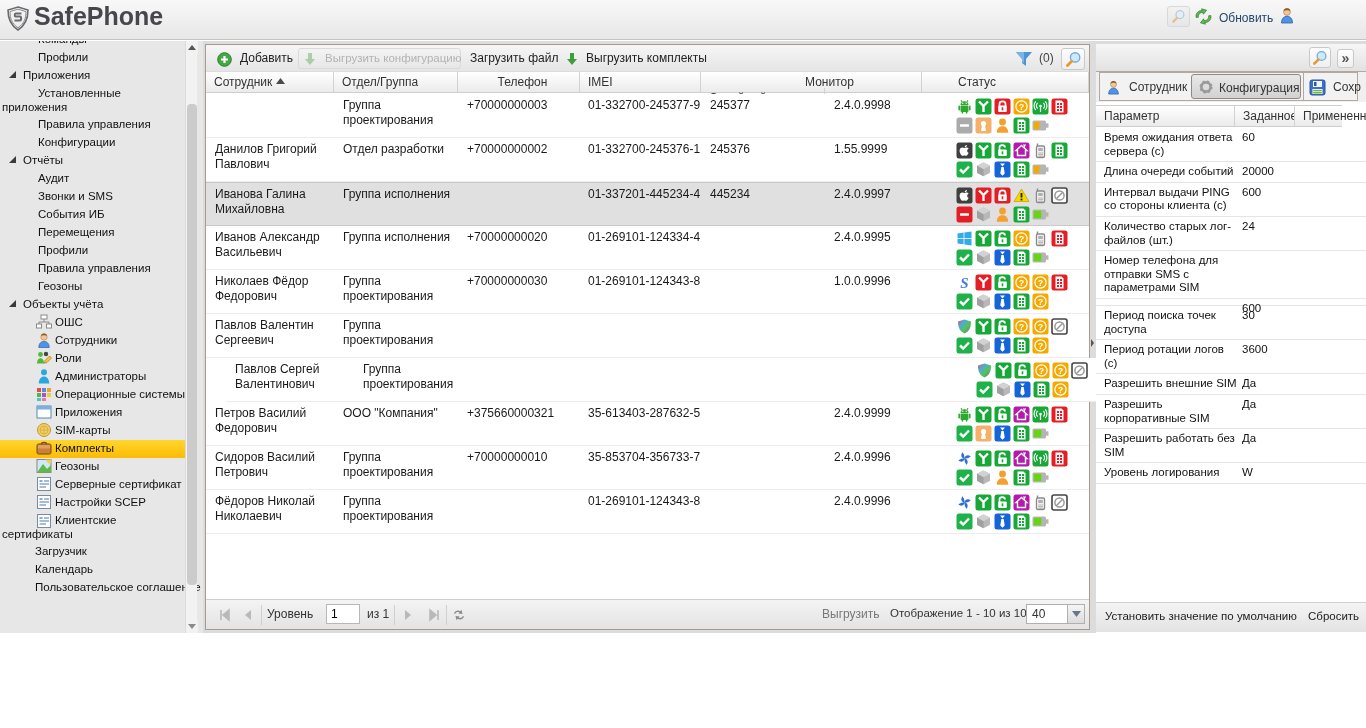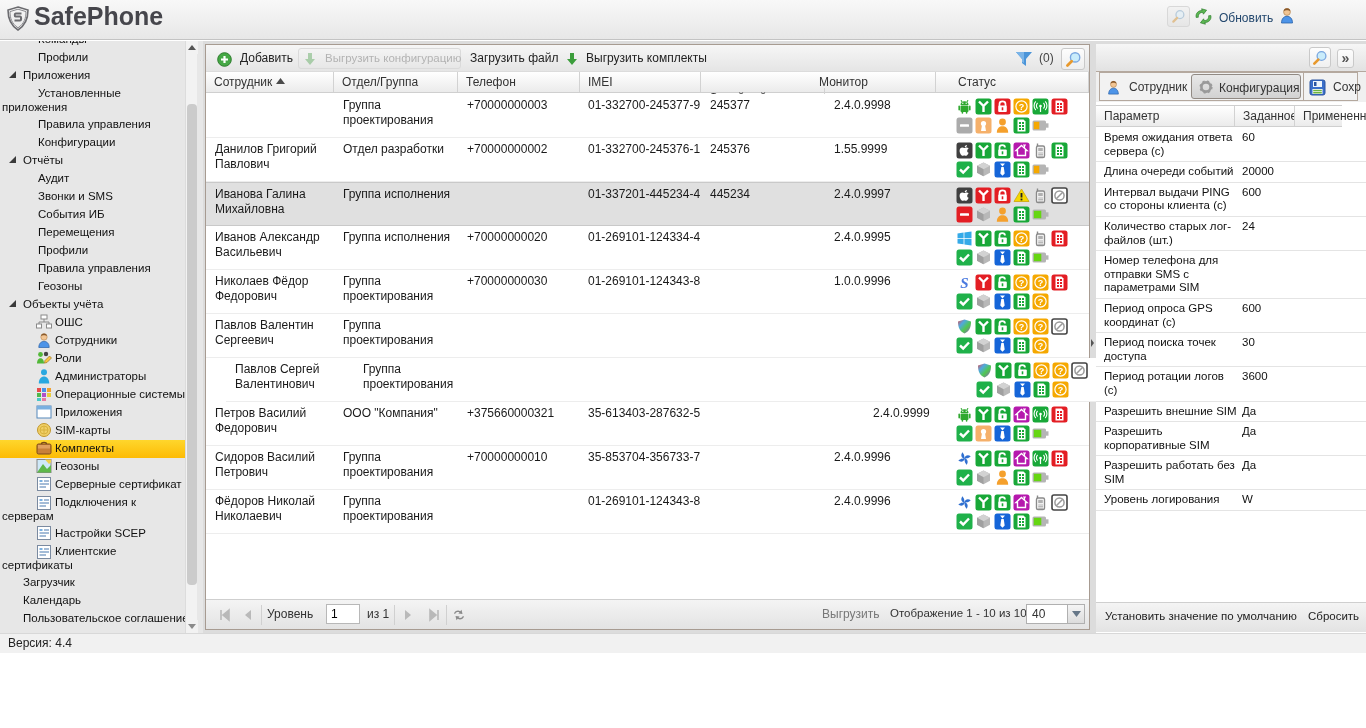--- a/index.html
+++ b/index.html
@@ -10,21 +10,21 @@
 #sidebar{position:absolute;left:0;top:0;width:203px;height:592px;background:#e7e7e7;overflow:hidden;}
 .tree{position:absolute;left:0;top:-11px;width:185px;font-size:11.5px;color:#111;}
 .ti{height:18px;line-height:18px;white-space:nowrap;position:relative;}
 .ti2{height:31px;line-height:14px;white-space:normal;padding-top:2px;}
 .tw{padding-left:2px;text-indent:36px;}
 .twi{padding-left:2px;text-indent:53px;}
 .arr{position:absolute;left:9px;top:5px;width:0;height:0;border-left:7px solid transparent;border-bottom:7px solid #3a3a3a;}
 .l1{padding-left:23px;}
 .l2{padding-left:38px;}
 .l2i{padding-left:55px;}
-.l0{padding-left:23px;}
+.l0{padding-left:35px;}
 .tico{position:absolute;left:36px;top:1px;width:16px;height:16px;}
 #sel{position:absolute;left:0;top:399px;width:185px;height:18px;background:linear-gradient(#ffd62c,#fdbb05);}
 #sbar{position:absolute;right:6px;top:0;width:12px;height:592px;background:#f2f2f2;border-left:1px solid #dcdcdc;}
 #sbar .up,#sbar .dn{position:absolute;left:0;width:12px;height:13px;background:#f2f2f2;}
 #sbar .up{top:0;} #sbar .dn{bottom:0;}
 #sbar .thumb{position:absolute;left:1px;top:63px;width:10px;height:481px;background:#cbcbcb;border-radius:4px;}
 .tri-u{width:0;height:0;border-left:4px solid transparent;border-right:4px solid transparent;border-bottom:5px solid #555;margin:4px auto;}
 .tri-d{width:0;height:0;border-left:4px solid transparent;border-right:4px solid transparent;border-top:5px solid #8a8a8a;margin:4px auto;}
 #grid{position:absolute;left:205px;top:3px;width:885px;height:586px;background:#fff;border:1px solid #a79b91;}
 #tbar{position:absolute;left:0;top:0;width:883px;height:27px;background:linear-gradient(#f6f6f6,#e5e5e5);border-bottom:1px solid #dcdcdc;font-size:12px;color:#222;}
@@ -154,25 +154,20 @@
           <div class="ti l2i"><svg class="tico" viewBox="0 0 16 16">
               <rect x="1" y="1.5" width="14" height="13" fill="#cfe8f8" stroke="#888"></rect>
               <path d="M1 14.5 L7 6 L11 11 L15 7 L15 14.5 Z" fill="#5fb84a"></path>
               <path d="M9 1.5 L13 6 L15 4.5 L15 1.5Z" fill="#f0d050"></path>
             </svg><span>Геозоны</span></div>
           <div class="ti l2i"><svg class="tico" viewBox="0 0 16 16">
               <rect x="1.5" y="1.5" width="13" height="13" fill="#fff" stroke="#7a8aa0"></rect>
               <rect x="3.5" y="4" width="3" height="2" fill="#7ab0e0"></rect>
               <path d="M8 5 H13 M3.5 8 H13 M3.5 11 H10" stroke="#4a7ab0" stroke-width="1.2"></path>
             </svg><span>Серверные сертификат</span></div>
-          <div class="ti ti2 twi"><svg class="tico" style="position:absolute;left:36px;top:2px;width:16px;height:16px" viewBox="0 0 16 16">
-              <rect x="1.5" y="1.5" width="13" height="13" fill="#fff" stroke="#7a8aa0"></rect>
-              <rect x="3.5" y="4" width="3" height="2" fill="#7ab0e0"></rect>
-              <path d="M8 5 H13 M3.5 8 H13 M3.5 11 H10" stroke="#4a7ab0" stroke-width="1.2"></path>
-            </svg>Подключения к серверам</div>
           <div class="ti l2i"><svg class="tico" viewBox="0 0 16 16">
               <rect x="1.5" y="1.5" width="13" height="13" fill="#fff" stroke="#7a8aa0"></rect>
               <rect x="3.5" y="4" width="3" height="2" fill="#7ab0e0"></rect>
               <path d="M8 5 H13 M3.5 8 H13 M3.5 11 H10" stroke="#4a7ab0" stroke-width="1.2"></path>
             </svg><span>Настройки SCEP</span></div>
           <div class="ti ti2 twi"><svg class="tico" style="position:absolute;left:36px;top:2px;width:16px;height:16px" viewBox="0 0 16 16">
               <rect x="1.5" y="1.5" width="13" height="13" fill="#fff" stroke="#7a8aa0"></rect>
               <rect x="3.5" y="4" width="3" height="2" fill="#7ab0e0"></rect>
               <path d="M8 5 H13 M3.5 8 H13 M3.5 11 H10" stroke="#4a7ab0" stroke-width="1.2"></path>
             </svg>Клиентские сертификаты</div>
@@ -218,24 +213,24 @@
               <circle cx="9.5" cy="6" r="4.4" fill="#c9ecfb" stroke="#7aa7e0" stroke-width="1.3"></circle>
               <path d="M6.3 9.7 L2.3 13.7" stroke="#e8992c" stroke-width="2.6" stroke-linecap="round"></path>
             </svg>
           </div>
         </div>
     <div id="thead">
           <div class="hc" style="left:0px;width:128px;">Сотрудник <svg width="9" height="6" viewBox="0 0 9 6" style="vertical-align:2px;">
               <path d="M4.5 0 L9 6 H0Z" fill="#4a4a4a"></path>
             </svg></div>
           <div class="hc" style="left:128px;width:124px;">Отдел/Группа</div>
-          <div class="hc" style="left:252px;width:122px;">Телефон</div>
+          <div class="hc" style="left:252px;width:122px;text-align:center;">Телефон</div>
           <div class="hc" style="left:374px;width:121px;">IMEI</div>
           <div class="hc" style="left:495px;width:124px;margin-top:16px;">Серийный номер</div>
-          <div class="hc" style="left:605px;width:125px;">Монитор</div>
+          <div class="hc" style="left:591px;width:125px;">Монитор</div>
           <div class="hc" style="left:744px;width:139px;">Статус</div>
         </div>
     <div id="rows">
           <div class="row" style="top:0px;">
             <div class="c" style="left:9px;margin-top:48px;">Васечкин Петр<br>Викторович</div>
             <div class="c" style="left:137px;">Группа<br>проектирования</div>
             <div class="c" style="left:261px;">+70000000003</div>
             <div class="c" style="left:382px;">01-332700-245377-9</div>
             <div class="c" style="left:504px;">245377</div>
             <div class="c" style="left:628px;">2.4.0.9998</div>
@@ -676,21 +671,21 @@
                   <circle cx="8.5" cy="8.5" r="5.6" fill="none" stroke="#fff" stroke-width="1.2"></circle>
                   <text x="8.5" y="11.6" font-size="9" font-weight="bold" fill="#fff" text-anchor="middle" font-family="Liberation Sans">?</text>
                 </svg></div>
             </div>
           </div>
           <div class="row" style="top:308px;">
             <div class="c" style="left:9px;">Петров Василий<br>Федорович</div>
             <div class="c" style="left:137px;">ООО "Компания"</div>
             <div class="c" style="left:261px;">+375660000321</div>
             <div class="c" style="left:382px;">35-613403-287632-5</div>
-            <div class="c" style="left:628px;margin-left:39px;">2.4.0.9999</div>
+            <div class="c" style="left:628px;">2.4.0.9999</div>
             <div class="ics">
               <div class="ir"><svg width="17" height="17" viewBox="0 0 17 17">
                   <path d="M5 2.2 L6 3.8 M12 2.2 L11 3.8" stroke="#2ea82e" stroke-width="1.2"></path>
                   <path d="M4.5 7 C4.5 4.5 6 3.2 8.5 3.2 C11 3.2 12.5 4.5 12.5 7 Z" fill="#2ea82e"></path>
                   <circle cx="6.8" cy="5.2" r=".7" fill="#fff"></circle>
                   <circle cx="10.2" cy="5.2" r=".7" fill="#fff"></circle>
                   <rect x="4.5" y="7.6" width="8" height="6.5" rx="1" fill="#2ea82e"></rect>
                   <rect x="2.4" y="7.6" width="1.6" height="5" rx=".8" fill="#2ea82e"></rect>
                   <rect x="13" y="7.6" width="1.6" height="5" rx=".8" fill="#2ea82e"></rect>
                   <rect x="5.6" y="13.4" width="1.6" height="2.4" rx=".8" fill="#2ea82e"></rect>
@@ -969,21 +964,20 @@
               <div class="rval">600</div>
             </div>
             <div class="rrow">
               <div>Количество старых лог-<br>файлов (шт.)</div>
               <div class="rval">24</div>
             </div>
             <div class="rrow">
               <div>Номер телефона для<br>отправки SMS с<br>параметрами SIM</div>
             </div>
             <div class="rrow">
-              <div>Период опроса GPS<br>координат (с)</div>
               <div class="rval">600</div>
             </div>
             <div class="rrow">
               <div>Период поиска точек<br>доступа</div>
               <div class="rval">30</div>
             </div>
             <div class="rrow">
               <div>Период ротации логов<br>(с)</div>
               <div class="rval">3600</div>
             </div>
@@ -1004,14 +998,13 @@
               <div class="rval">W</div>
             </div>
           </div>
       <div id="rfoot">
         <div style="position:absolute;left:9px;top:7px;">Установить значение по умолчанию</div>
         <div style="position:absolute;left:212px;top:7px;">Сбросить</div>
       </div>
     </div>
   </div>
 </div>
-<div id="statusbar">Версия: 4.4</div>
 </div>
 
 </body></html>

